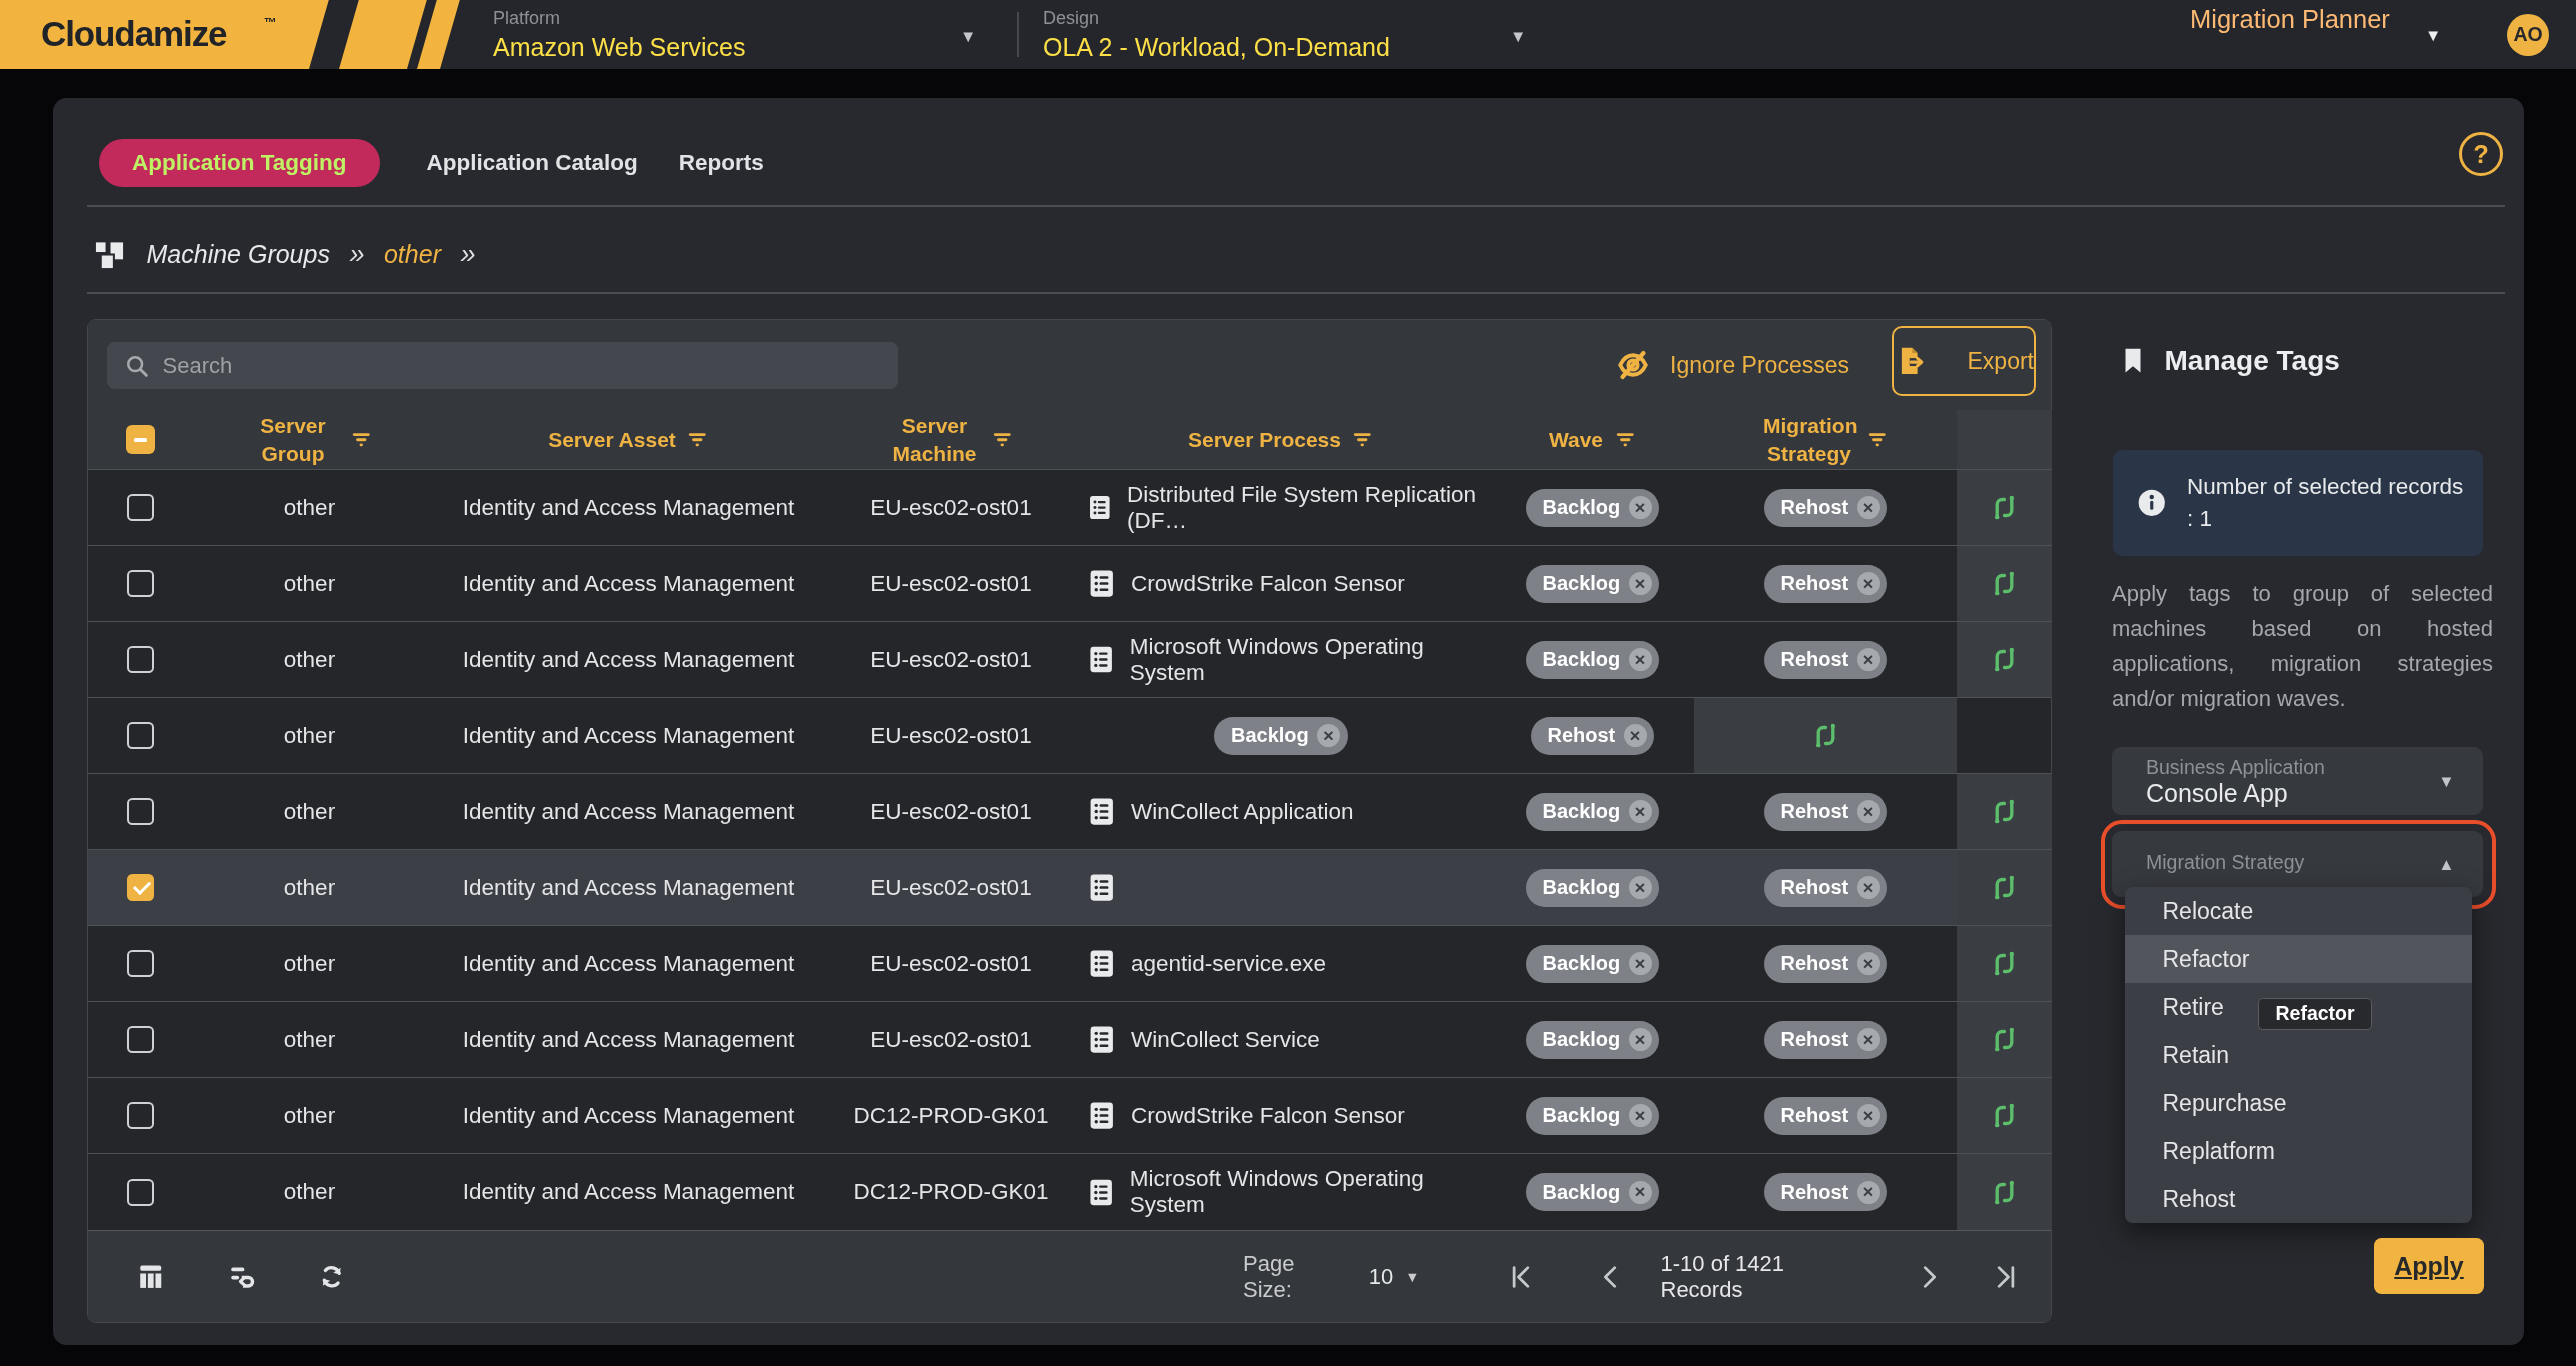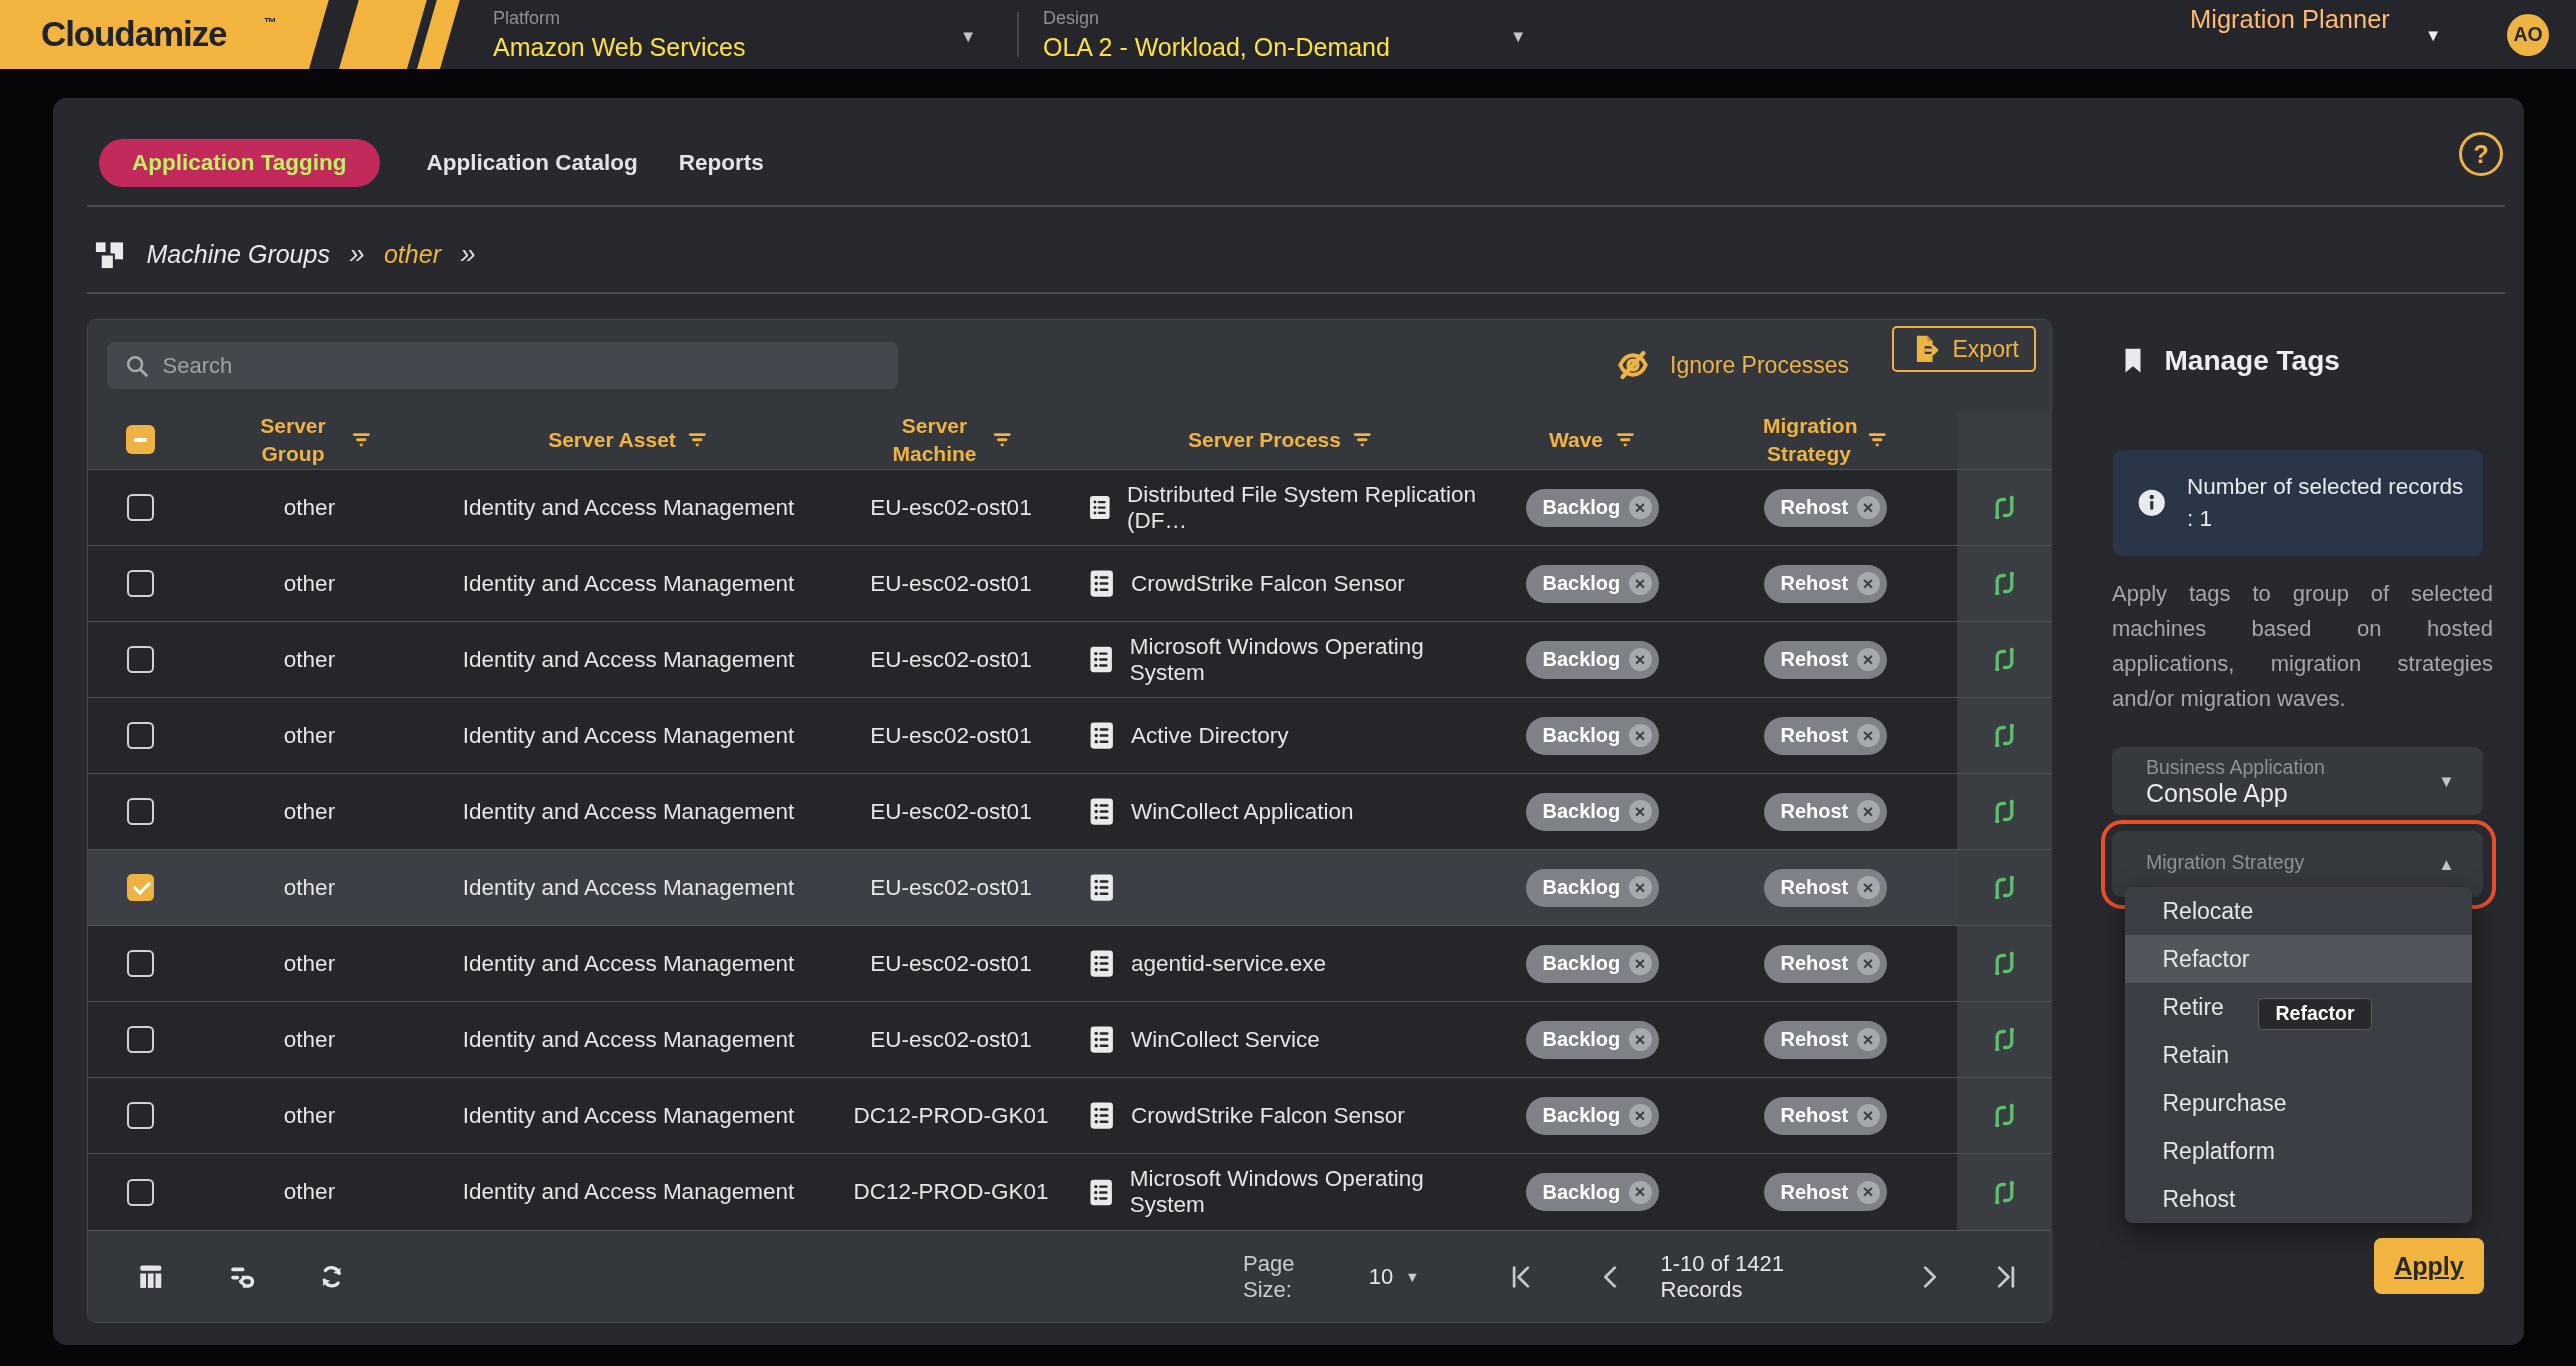--- a/index.html
+++ b/index.html
@@ -48,22 +48,22 @@
   
   .tablebox{position:absolute;left:34px;top:221px;width:1965px;background:#242629;
     border:1.5px solid #44474C;border-radius:9px;}
   .toolbar{position:relative;height:90px;background:#34373C;border-radius:7.5px 7.5px 0 0;}
   .search{position:absolute;left:19px;top:22px;width:791px;height:47px;background:#44474D;border-radius:7.5px;
     display:flex;align-items:center;padding:0 16.5px;gap:13.5px;}
   .search input{flex:1;background:transparent;border:none;outline:none;color:#E6E7E8;font-size:22px;font-family:inherit;}
   .search input::placeholder{color:#9FA2A7;}
   .ignore{position:absolute;left:1527px;top:22.5px;height:45px;display:flex;align-items:center;gap:19px;
     color:#EFB344;font-size:23px;font-weight:500;cursor:pointer;}
-  .export{position:absolute;left:1804px;top:6px;height:46px;width:144px;border:2.3px solid #EFB344;border-radius:5px;
-    display:flex;align-items:center;justify-content:center;gap:12px;color:#EFB344;font-size:23px;font-weight:500;cursor:pointer;}
+  .export{position:absolute;left:1804px;top:6px;height:70px;width:144px;border:2.3px solid #EFB344;border-radius:10px;
+    display:flex;align-items:center;justify-content:space-between;gap:12px;color:#EFB344;font-size:23px;font-weight:500;cursor:pointer;}
 
   .grid{display:grid;grid-template-columns:105px 233px 405px 240px 420px 203px 263px 95px;}
   .thead{height:60px;background:#34373C;border-bottom:1.5px solid #4E5156;}
   .th{display:flex;align-items:center;justify-content:center;gap:10.5px;color:#EFB344;font-size:21px;font-weight:700;}
   .th .wrapw{max-width:92px;text-align:center;line-height:1.3;}
   .th.iconcol{background:#3A3D42;}
   .tr{height:76px;border-bottom:1.5px solid #4E5156;background:#242629;}
   .tr:last-child{border-bottom:none;}
   .tr.sel{background:#3C4046;}
   .td{display:flex;align-items:center;justify-content:center;color:#E4E5E7;font-size:22.5px;}
@@ -386,32 +386,20 @@
     </div>
   </div>
 
   <div class="grid tr">
     <div class="td">
             <span class="rcheck"></span>
           </div>
     <div class="td">other</div>
     <div class="td">Identity and Access Management</div>
     <div class="td">EU-esc02-ost01</div>
-    <div class="td proc">
-      <svg width="31.5" height="33" viewBox="0 0 24 24">
-        <rect x="3.5" y="2" width="17" height="20" rx="2.5" fill="#E9EAEB"></rect>
-        <circle cx="7.8" cy="7.3" r="1.3" fill="#26282C"></circle>
-              <rect x="10.3" y="6.4" width="6.8" height="1.9" rx=".9" fill="#26282C"></rect>
-        <circle cx="7.8" cy="12" r="1.3" fill="#26282C"></circle>
-              <rect x="10.3" y="11.1" width="6.8" height="1.9" rx=".9" fill="#26282C"></rect>
-        <circle cx="7.8" cy="16.7" r="1.3" fill="#26282C"></circle>
-              <rect x="10.3" y="15.8" width="6.8" height="1.9" rx=".9" fill="#26282C"></rect>
-      </svg>
-      <span>Active Directory</span>
-    </div>
     <div class="td">
       <span class="chip">
         <span>Backlog</span>
         <span class="x">✕</span>
       </span>
     </div>
     <div class="td">
       <span class="chip">
         <span>Rehost</span>
         <span class="x">✕</span>

